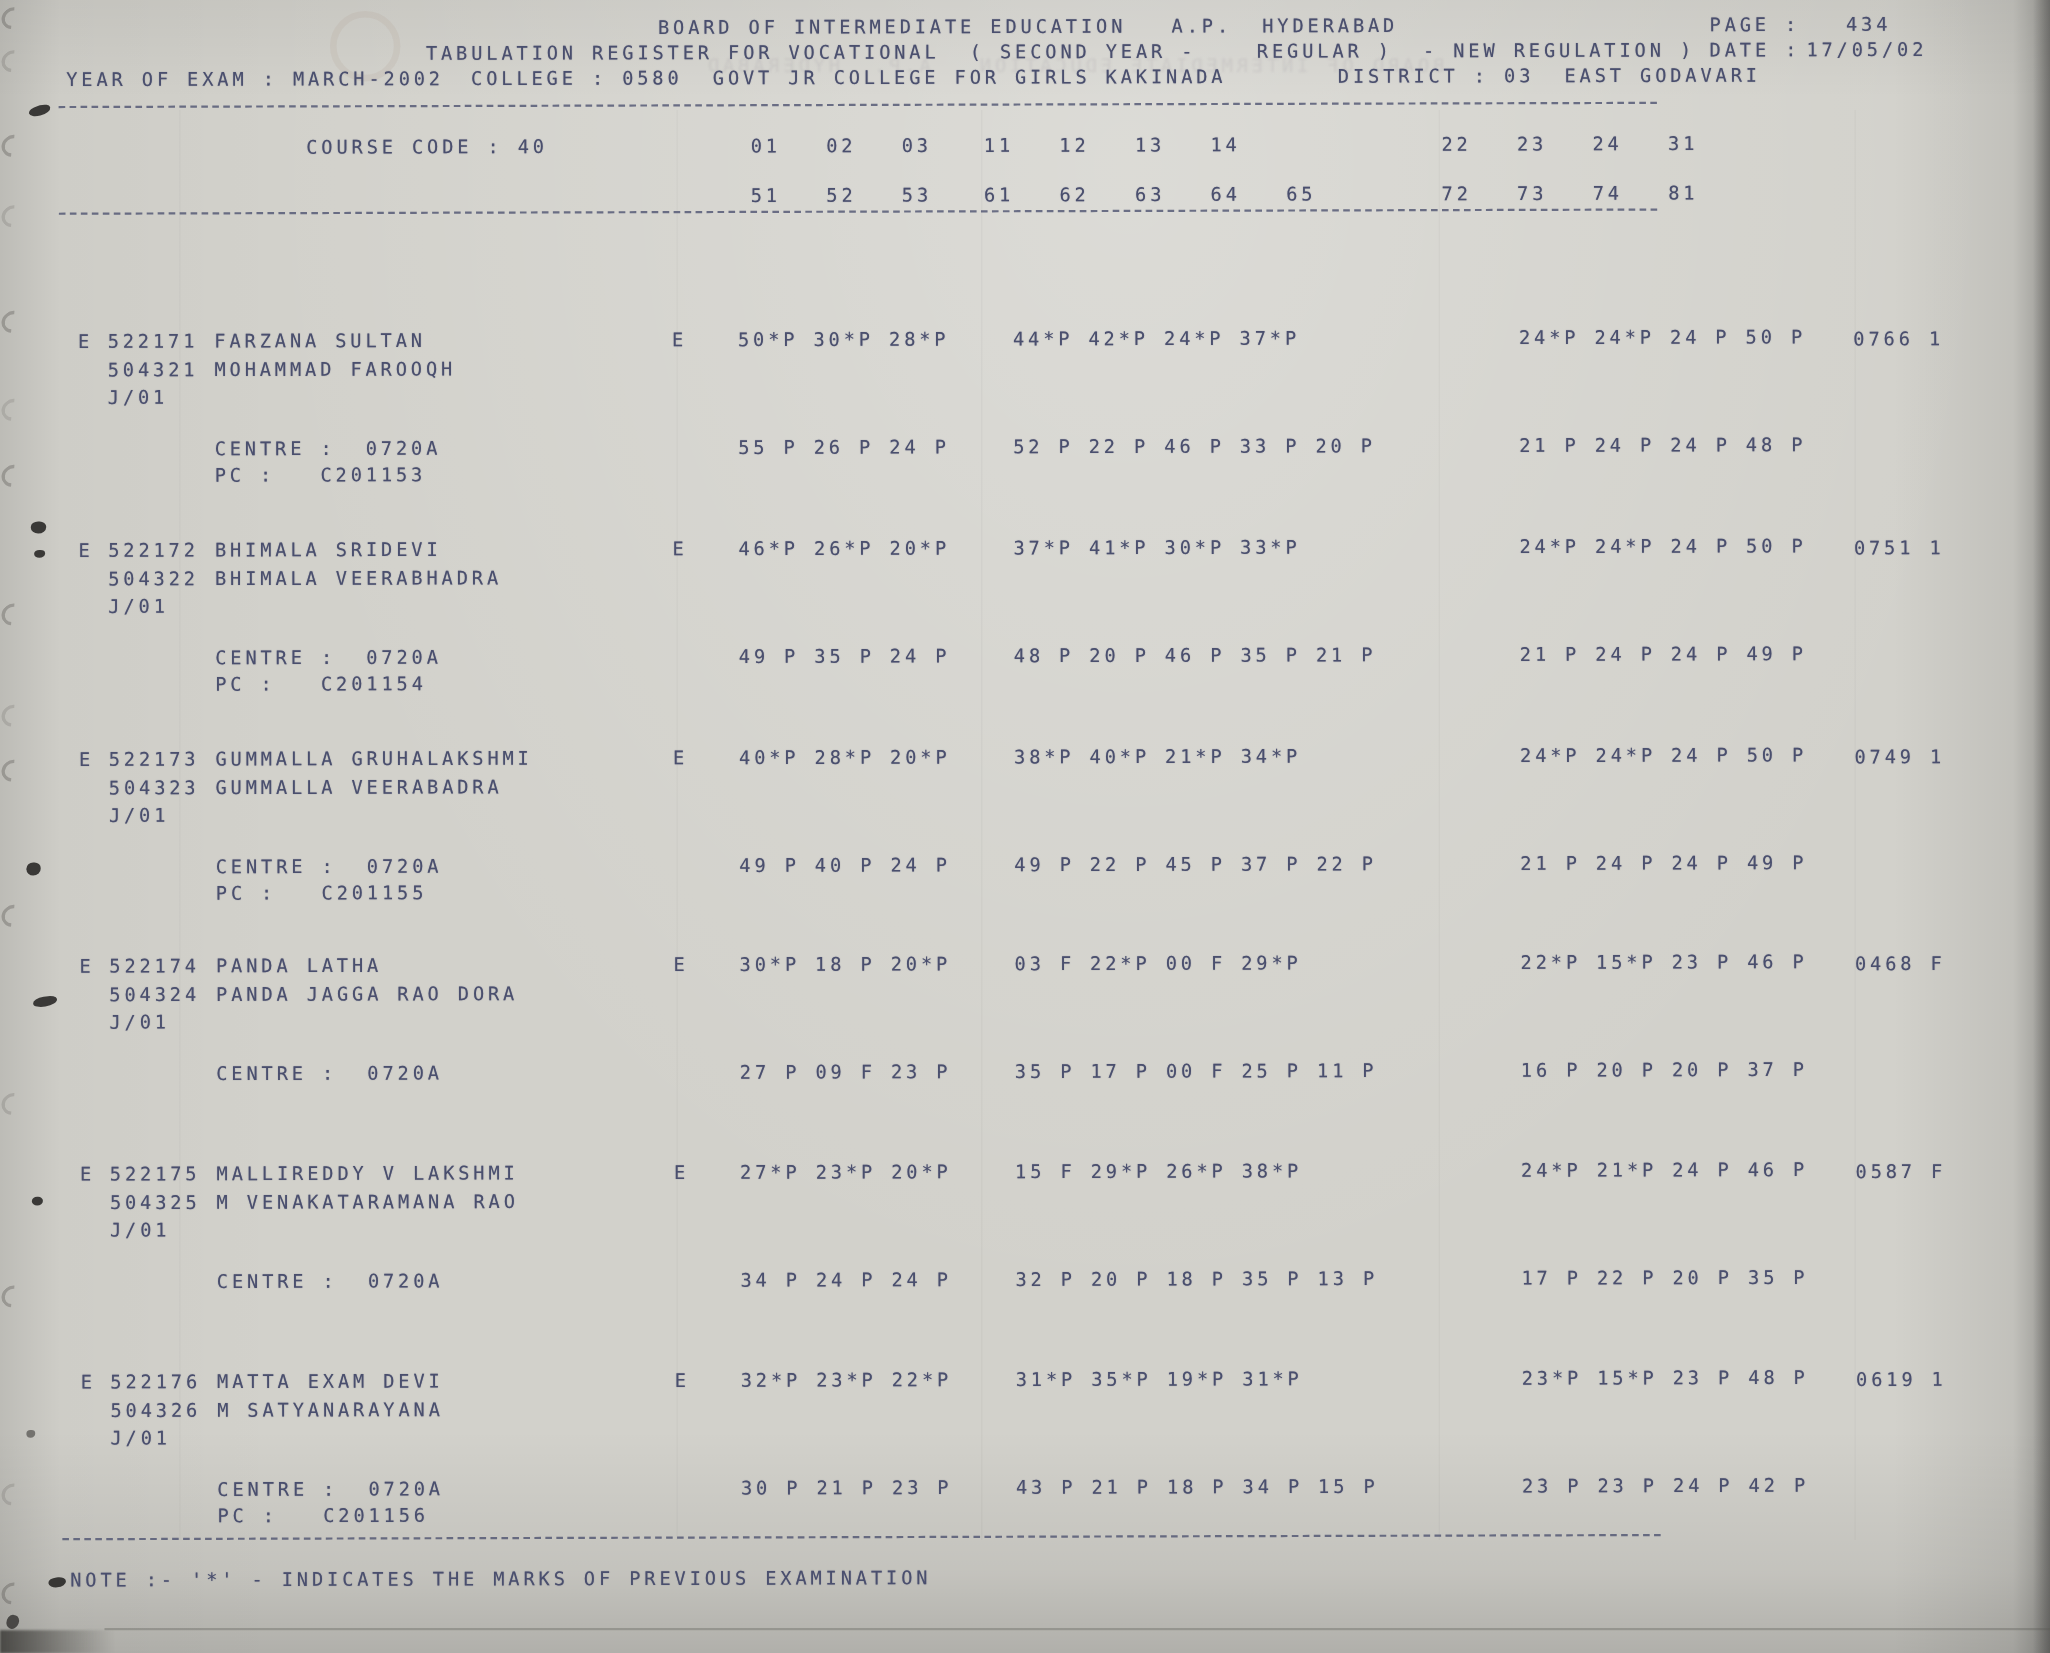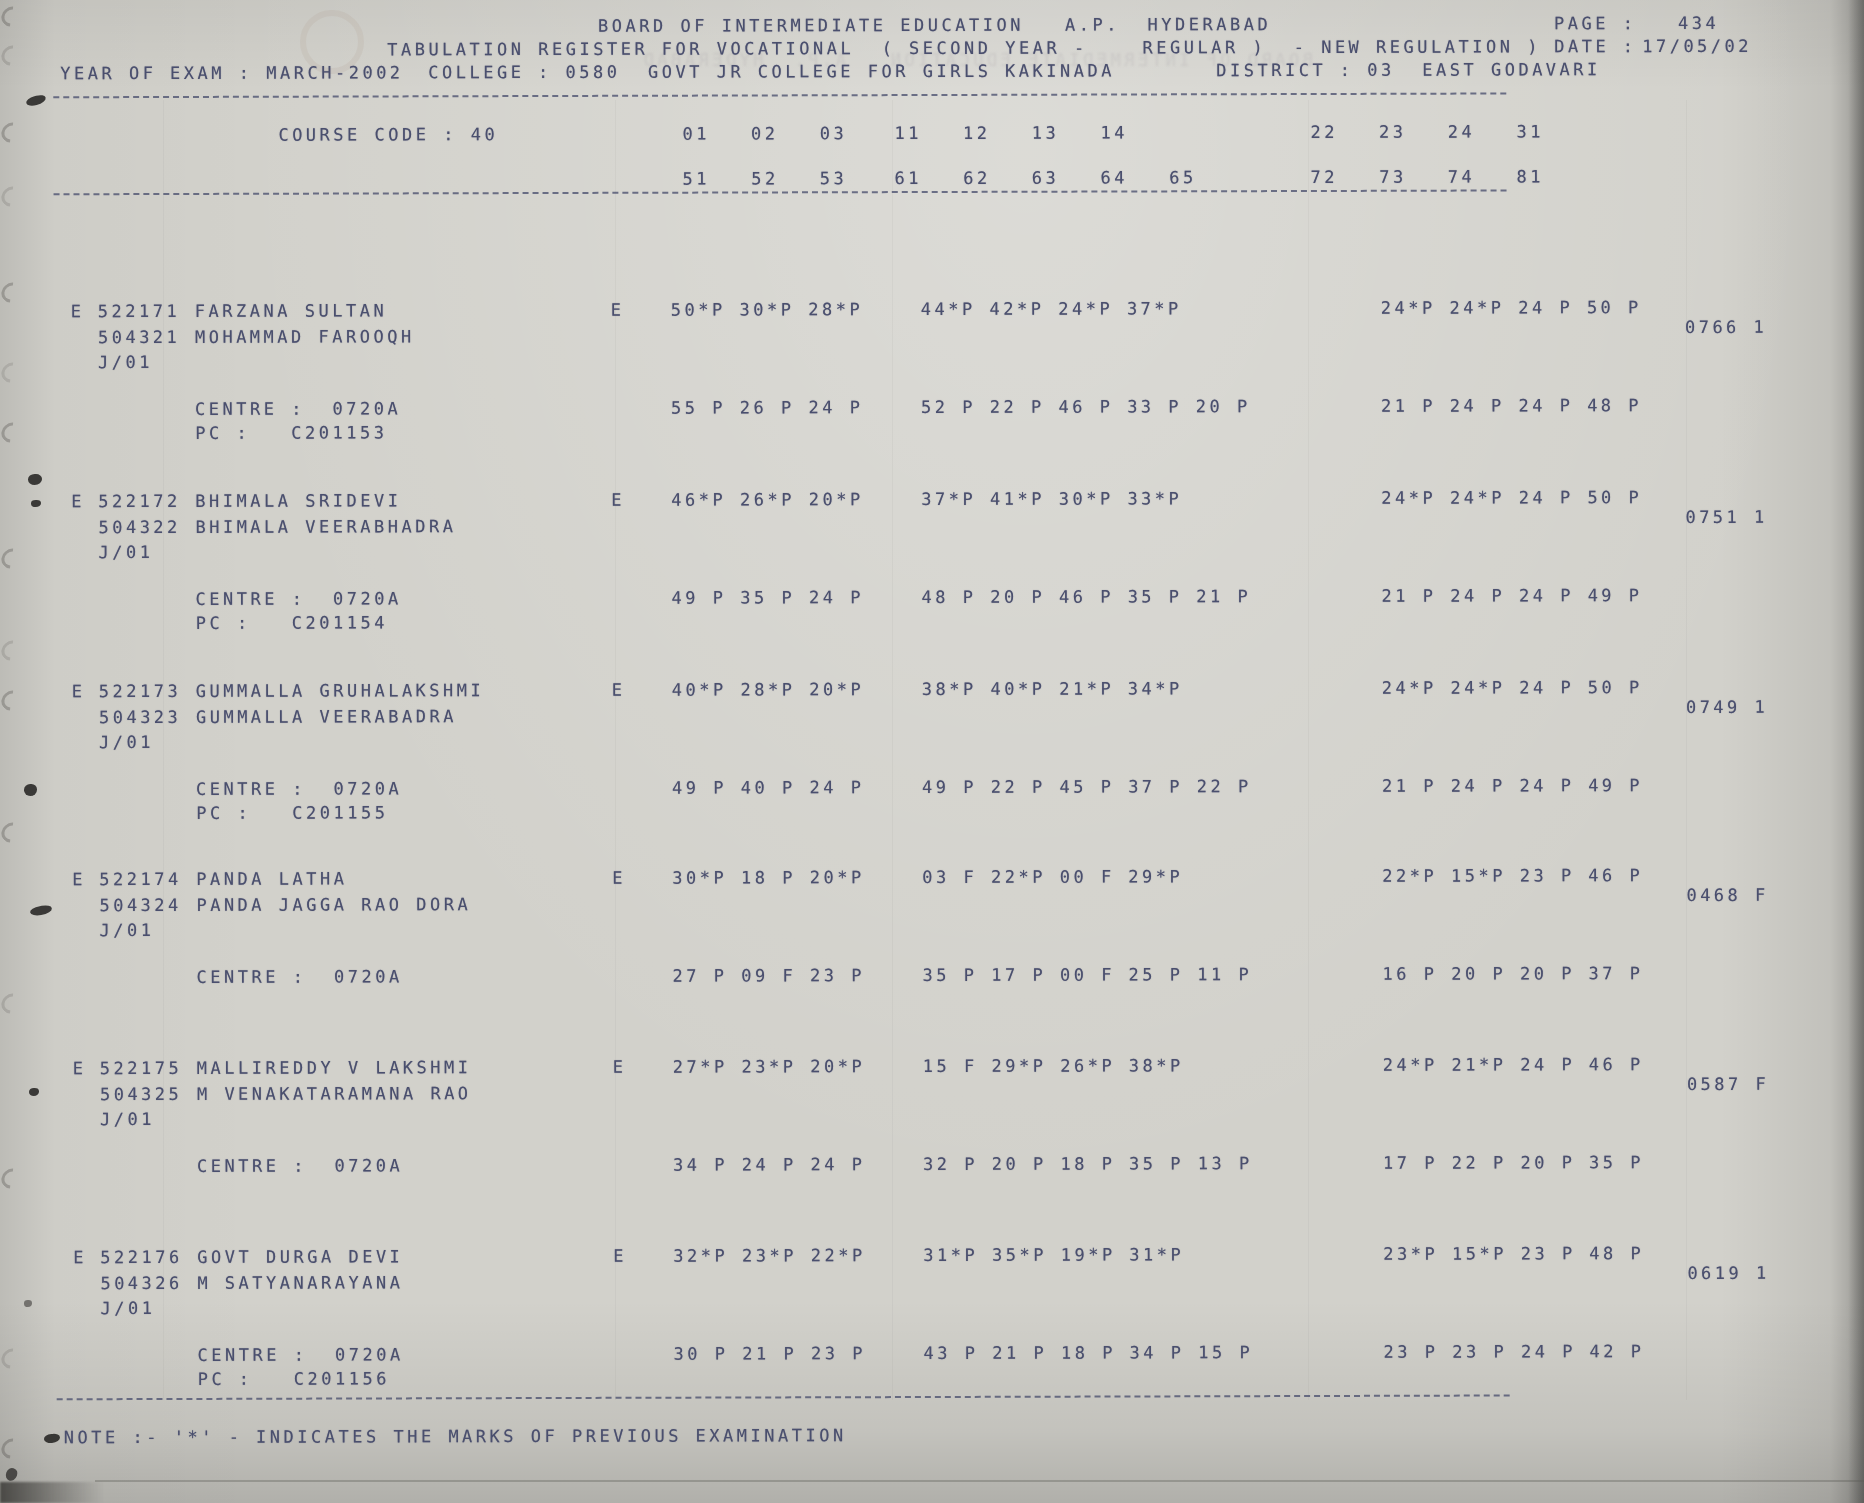--- a/index.html
+++ b/index.html
@@ -42,21 +42,21 @@
 
   
   .record{position:absolute;left:0;width:100%;height:192px;}
   .r1{top:298px}.r2{top:488px}.r3{top:678px}.r4{top:866px}.r5{top:1055px}.r6{top:1244px}
   .f{left:72px;top:0}
   .rn{left:99px;top:0}
   .nm{left:196px;top:0}
   .md{left:612px;top:0}
   .g1{left:672px}.g2{left:922px}.g3{left:1382px}
   .row1{top:0}.row2{top:98px}
-  .tt{left:1686px;top:20px}
+  .tt{left:1686px;top:2px}
   .rn2{left:99px;top:26px}
   .nm2{left:196px;top:26px}
   .ap{left:99px;top:51px}
   .cl{left:196px;top:98px}
   .pl{left:196px;top:122px}
 
   .note{left:62px;top:1424px}
 
   
   .coil{position:absolute;width:13px;height:15px;border:3px solid rgba(70,68,64,0.30);
@@ -233,21 +233,21 @@
       <span class="t cl">CENTRE :  0720A</span>
       <span class="t g1 row2">34 P 24 P 24 P</span>
       <span class="t g2 row2">32 P 20 P 18 P 35 P 13 P</span>
       <span class="t g3 row2">17 P 22 P 20 P 35 P</span>
       <span class="t pl"></span>
     </div>
 
     <div class="record r6">
       <span class="t f">E</span>
       <span class="t rn">522176</span>
-      <span class="t nm">GOVT DURGA DEVI</span>
+      <span class="t nm">MATTA EXAM DEVI</span>
       <span class="t md">E</span>
       <span class="t g1 row1">32*P 23*P 22*P</span>
       <span class="t g2 row1">31*P 35*P 19*P 31*P</span>
       <span class="t g3 row1">23*P 15*P 23 P 48 P</span>
       <span class="t tt">0619 1</span>
       <span class="t rn2">504326</span>
       <span class="t nm2">M SATYANARAYANA</span>
       <span class="t ap">J/01</span>
       <span class="t cl">CENTRE :  0720A</span>
       <span class="t g1 row2">30 P 21 P 23 P</span>

